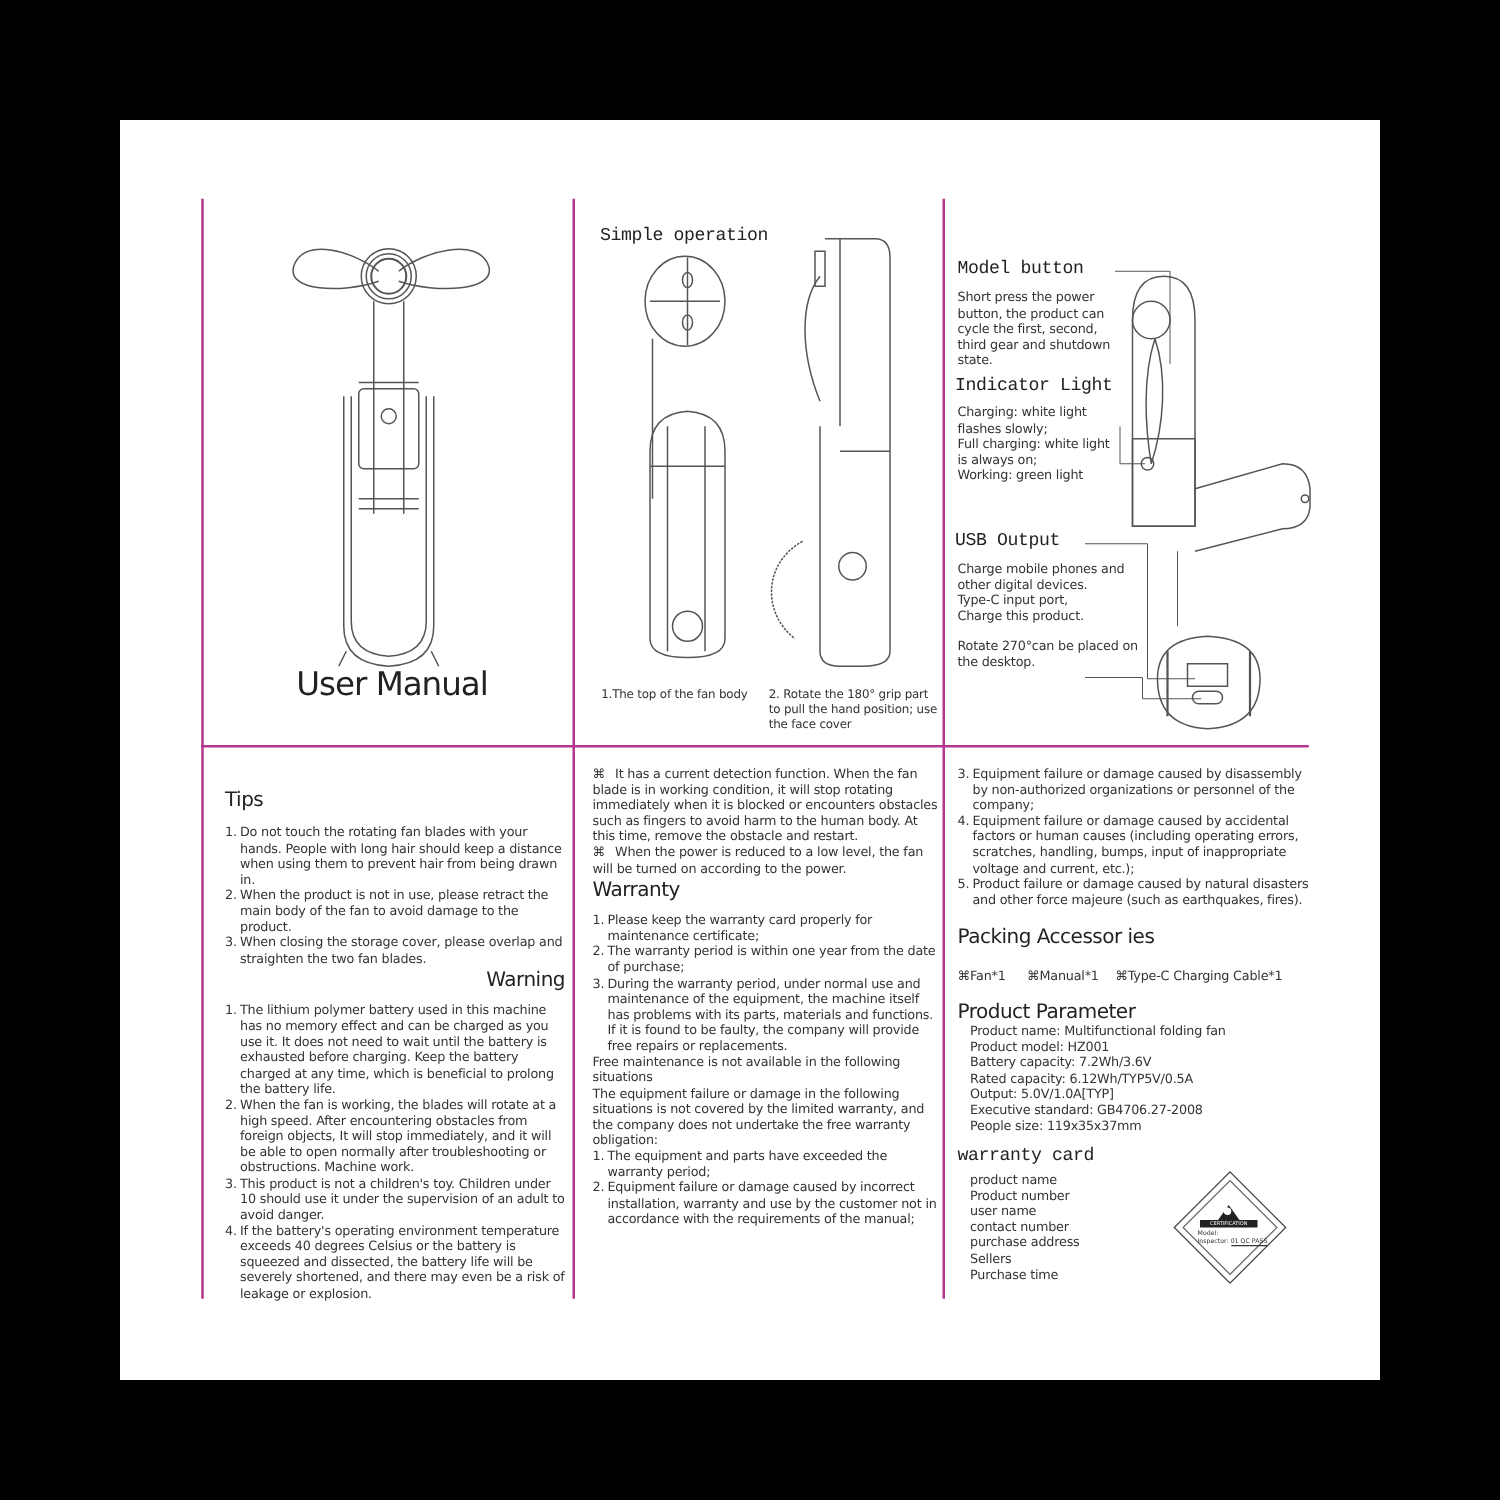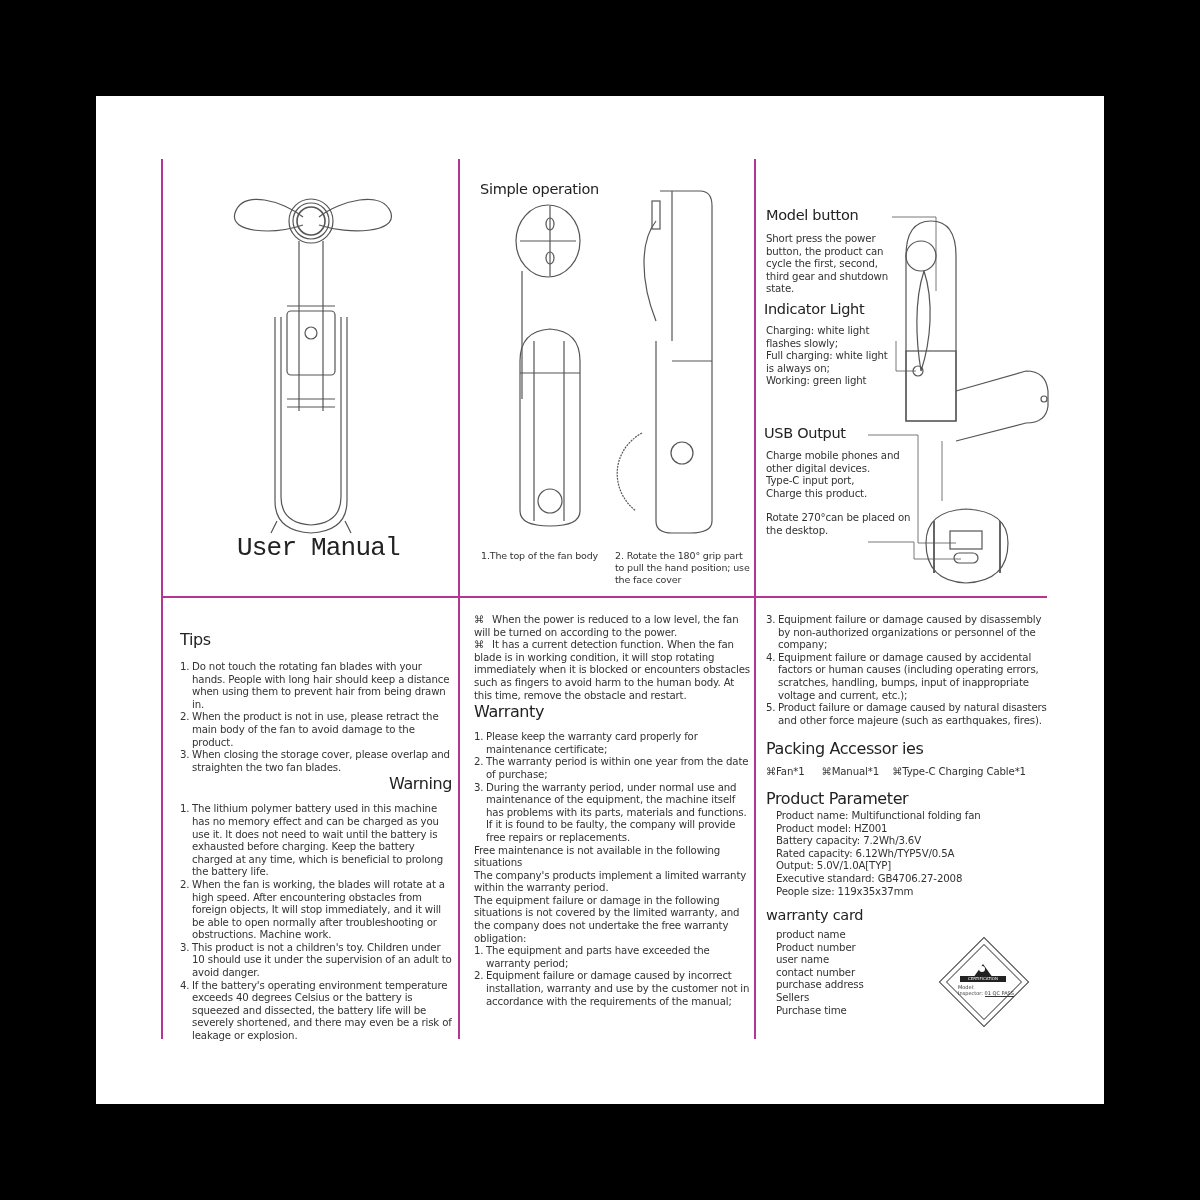--- a/index.html
+++ b/index.html
@@ -3,29 +3,29 @@
 <meta charset="utf-8">
 <style>
   html, body { margin:0; padding:0; }
   body { width:1200px; height:1200px; background:#000; position:relative; overflow:hidden;
          font-family:"DejaVu Sans", sans-serif; color:#2a2a2a; }
   .sheet { position:absolute; left:96px; top:96px; width:1008px; height:1008px; background:#fff; }
   .vline { position:absolute; width:2px; background:#b3378f; }
   .hline { position:absolute; height:2px; background:#b3378f; }
   .abs { position:absolute; }
   .h { font-size:16px; color:#222; letter-spacing:-0.4px; }
-  .hs { font-size:14.5px; color:#222; letter-spacing:-0.3px; }
+  .hs { font-size:14.5px; color:#222; letter-spacing:-0.3px;font-family:Liberation Mono, monospace; }
   .p { font-size:10.2px; line-height:12.6px; color:#333; letter-spacing:-0.15px; }
   ol.list { margin:0; padding:0 0 0 12px; list-style:none; counter-reset:n; }
   ol.list li { counter-increment:n; position:relative; }
   ol.list li::before { content:counter(n) ". "; position:absolute; left:-12px; }
   .plain-lines div { white-space:nowrap; }
   svg { position:absolute; overflow:visible; }
   svg * { fill:none; stroke:#555; stroke-width:1.2; }
-  .title-big { font-size:26px; letter-spacing:-0.8px; color:#222;font-family:Liberation Mono, monospace; }
+  .title-big { font-size:26px; letter-spacing:-0.8px; color:#222; }
 </style>
 </head>
 <body>
 
 <div class="sheet">
 
   <div class="vline" style="left:65px; top:63px; height:880px;"></div>
   <div class="vline" style="left:362px; top:63px; height:880px;"></div>
   <div class="vline" style="left:658px; top:63px; height:880px;"></div>
   <div class="hline" style="left:65px; top:500px; width:886px;"></div>
@@ -139,47 +139,46 @@
     <ol class="list p">
       <li>The lithium polymer battery used in this machine has no memory effect and can be charged as you use it. It does not need to wait until the battery is exhausted before charging. Keep the battery charged at any time, which is beneficial to prolong the battery life.</li>
       <li>When the fan is working, the blades will rotate at a high speed. After encountering obstacles from foreign objects, It will stop immediately, and it will be able to open normally after troubleshooting or obstructions. Machine work.</li>
       <li>This product is not a children's toy. Children under 10 should use it under the supervision of an adult to avoid danger.</li>
       <li>If the battery's operating environment temperature exceeds 40 degrees Celsius or the battery is squeezed and dissected, the battery life will be severely shortened, and there may even be a risk of leakage or explosion.</li>
     </ol>
   </div>
 
   <div class="abs" style="left:378px; top:518px; width:276px;">
     <div class="p">
+      <span style="margin-right:8px;">⌘</span><span>It has a current detection function. When the fan blade is in working condition, it will stop rotating immediately when it is blocked or encounters obstacles such as fingers to avoid harm to the human body. At this time, remove the obstacle and restart.</span>
+    </div>
+    <div class="p">
       <span style="margin-right:8px;">⌘</span><span>When the power is reduced to a low level, the fan will be turned on according to the power.</span>
-    </div>
-    <div class="p">
-      <span style="margin-right:8px;">⌘</span><span>It has a current detection function. When the fan blade is in working condition, it will stop rotating immediately when it is blocked or encounters obstacles such as fingers to avoid harm to the human body. At this time, remove the obstacle and restart.</span>
     </div>
     <div class="h" style="margin-top:0; margin-bottom:10px;">Warranty</div>
     <ol class="list p">
       <li>Please keep the warranty card properly for maintenance certificate;</li>
       <li>The warranty period is within one year from the date of purchase;</li>
       <li>During the warranty period, under normal use and maintenance of the equipment, the machine itself has problems with its parts, materials and functions. If it is found to be faulty, the company will provide free repairs or replacements.</li>
     </ol>
     <div class="p">Free maintenance is not available in the following situations</div>
-    <div class="p">The company's products implement a limited warranty within the warranty period.</div>
     <div class="p">The equipment failure or damage in the following situations is not covered by the limited warranty, and the company does not undertake the free warranty obligation:</div>
     <ol class="list p">
       <li>The equipment and parts have exceeded the warranty period;</li>
       <li>Equipment failure or damage caused by incorrect installation, warranty and use by the customer not in accordance with the requirements of the manual;</li>
     </ol>
   </div>
 
   <div class="abs" style="left:670px; top:518px; width:282px;">
     <ol class="list p" style="counter-reset:n 2;">
       <li>Equipment failure or damage caused by disassembly by non-authorized organizations or personnel of the company;</li>
       <li>Equipment failure or damage caused by accidental factors or human causes (including operating errors, scratches, handling, bumps, input of inappropriate voltage and current, etc.);</li>
       <li>Product failure or damage caused by natural disasters and other force majeure (such as earthquakes, fires).</li>
     </ol>
-    <div class="h" style="margin-top:12px; margin-bottom:8px;">Packing Accessor ies</div>
+    <div class="h" style="margin-top:12px; margin-bottom:18px;">Packing Accessor ies</div>
     <div class="p" style="white-space:nowrap;">
       <span style="margin-right:14px;">⌘Fan*1</span>
       <span style="margin-right:10px;">⌘Manual*1</span>
       <span>⌘Type-C Charging Cable*1</span>
     </div>
     <div class="h" style="margin-top:10px; margin-bottom:2px;">Product Parameter</div>
     <div class="p plain-lines" style="padding-left:10px;">
       <div>Product name: Multifunctional folding fan</div>
       <div>Product model: HZ001</div>
       <div>Battery capacity: 7.2Wh/3.6V</div>

